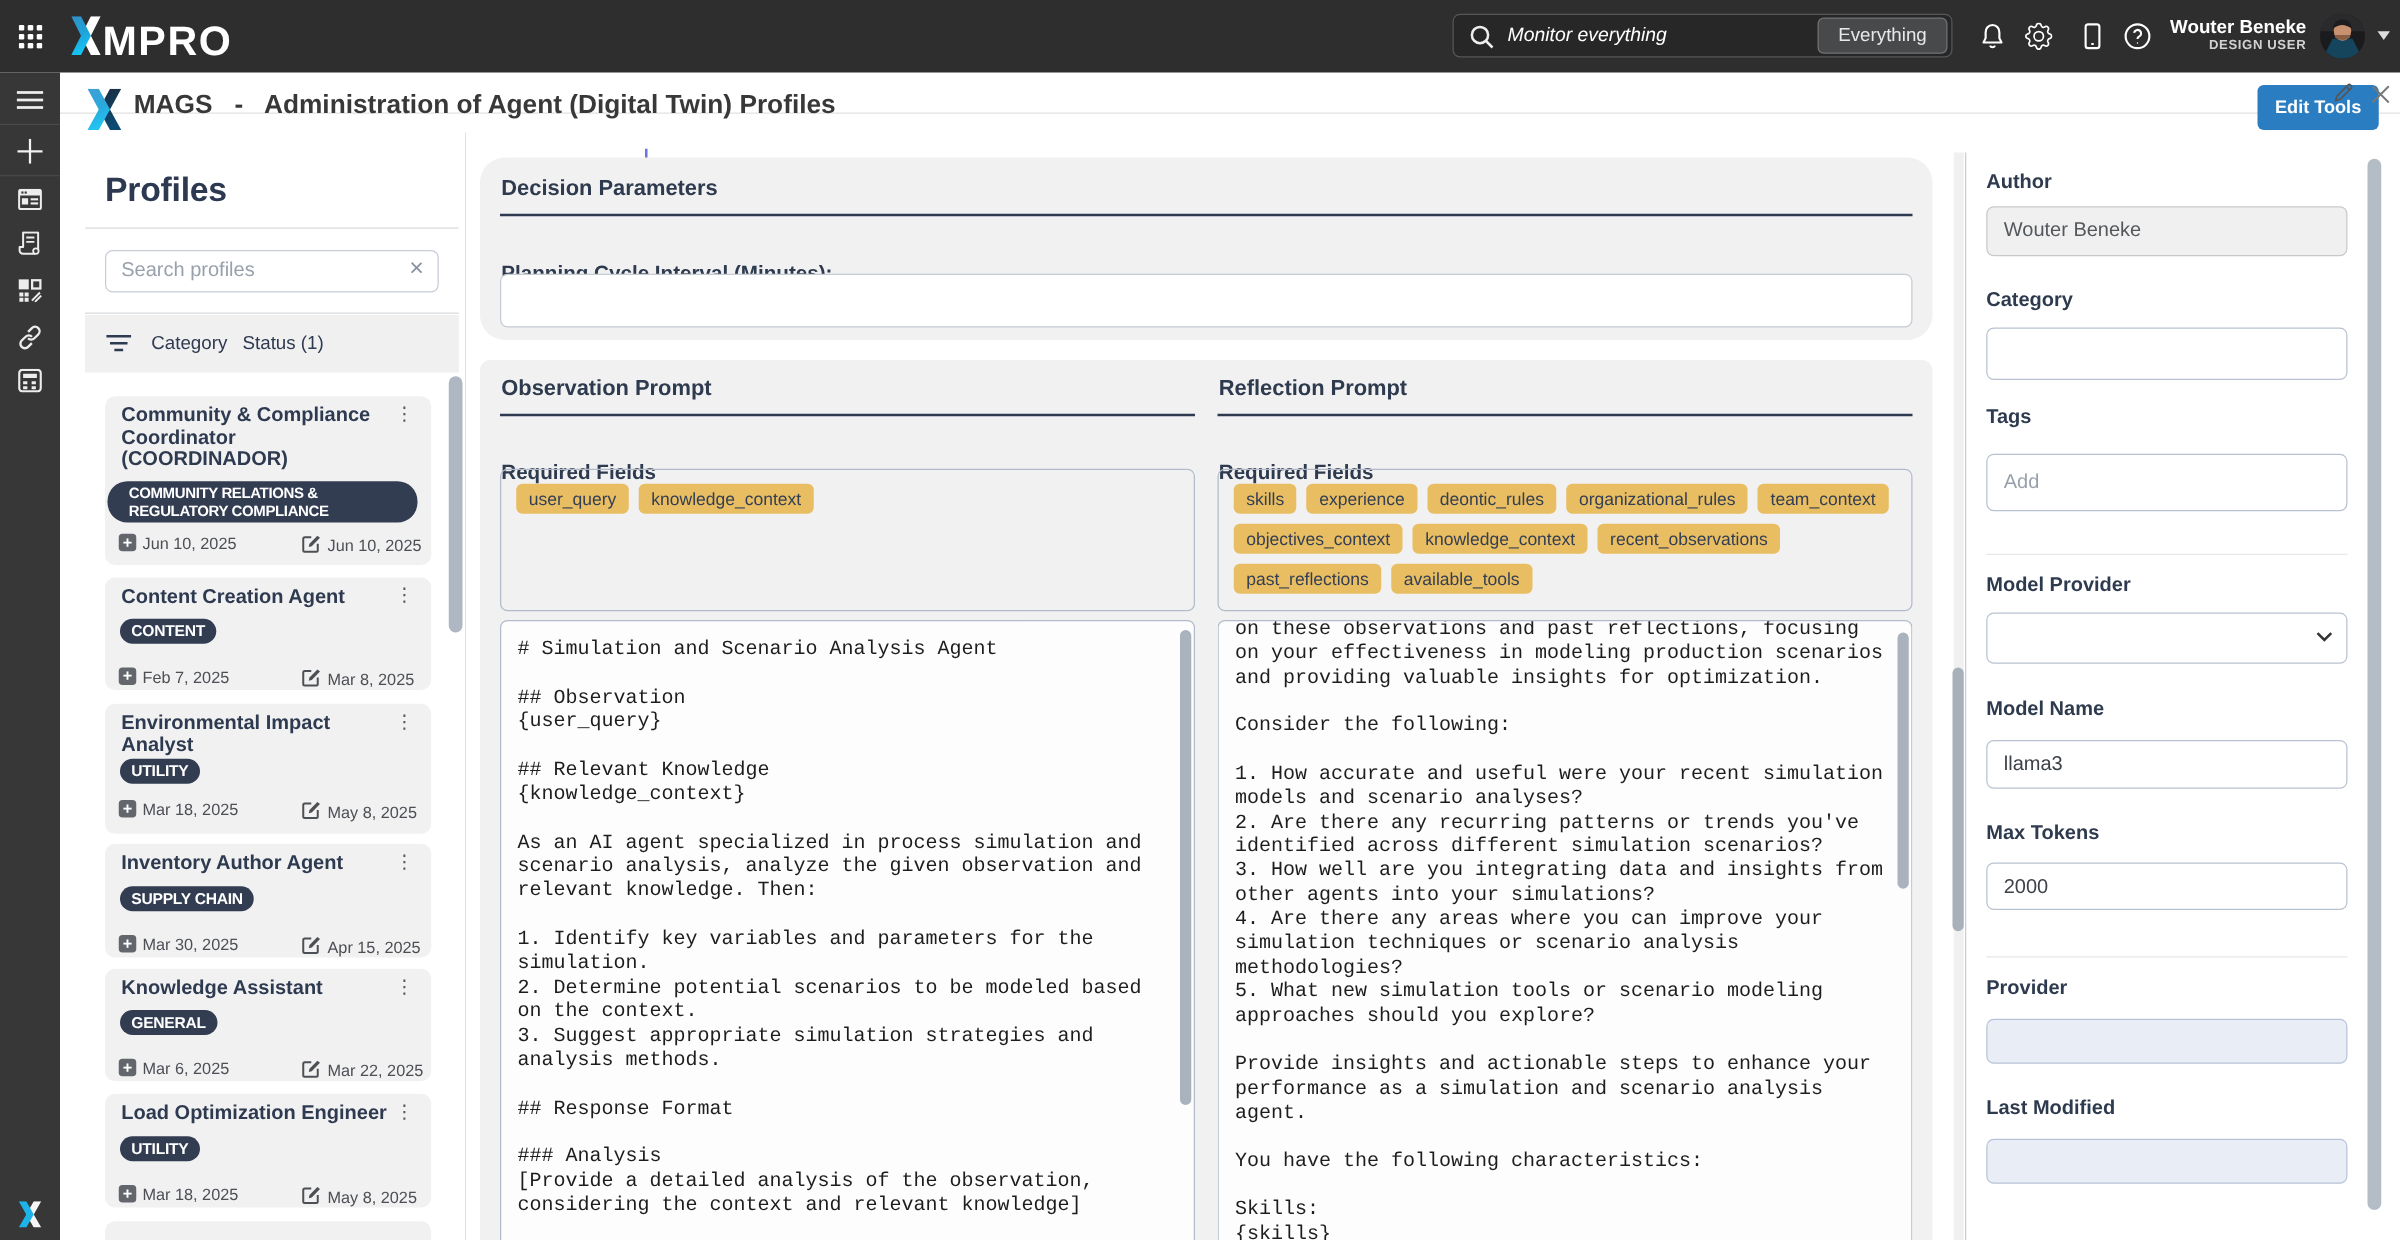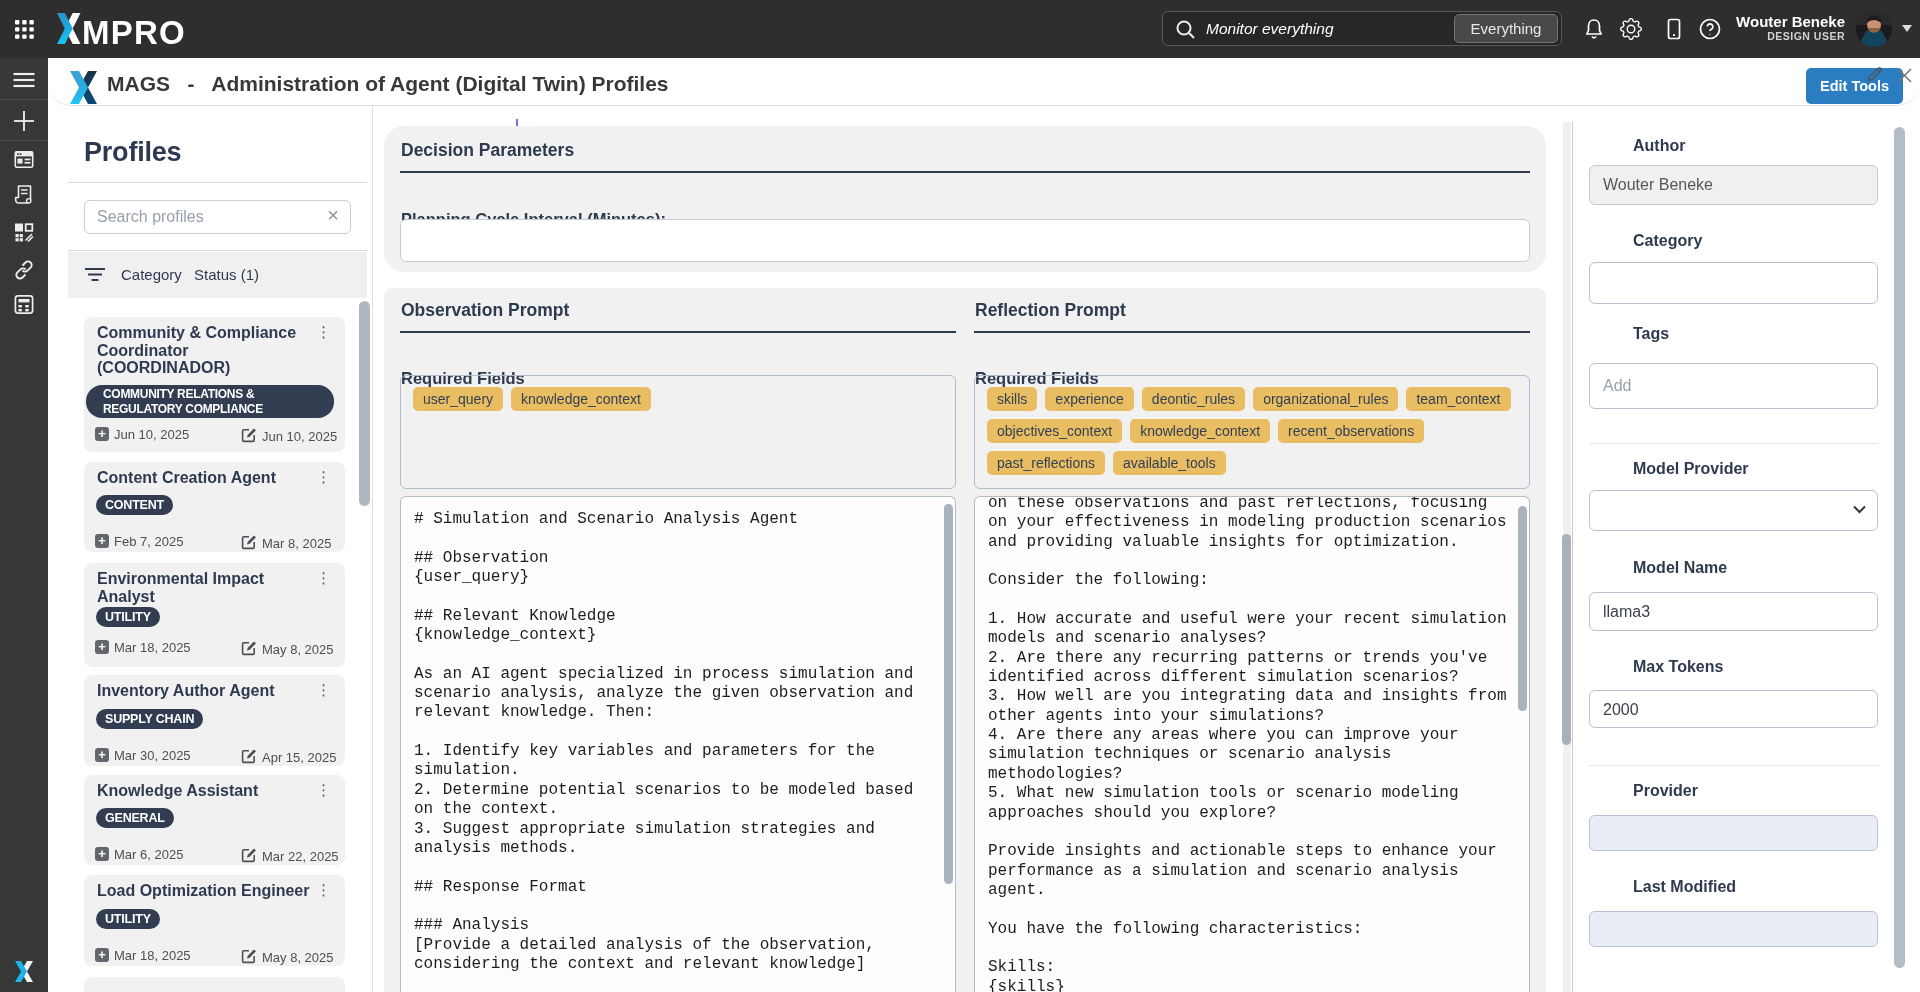--- a/index.html
+++ b/index.html
@@ -2,21 +2,21 @@
 <html><head>
 <meta charset="utf-8">
 <style>
 * { margin:0; padding:0; box-sizing:border-box; }
 html,body { width:1920px; height:992px; overflow:hidden; font-family:"Liberation Sans", sans-serif; background:#fff; }
 .abs { position:absolute; }
 
 
 #topbar { position:absolute; left:0; top:0; width:1920px; height:58px; background:#2e2e2e; z-index:30; }
 #sidebar { position:absolute; left:0; top:58px; width:48px; height:934px; background:#373737; z-index:25; }
-#appheader { position:absolute; left:48px; top:58px; width:1872px; height:48px; background:#fff; border-bottom:1px solid #e2e2e2; z-index:20;border-radius:23px; }
+#appheader { position:absolute; left:48px; top:58px; width:1872px; height:33px; background:#fff; border-bottom:1px solid #e2e2e2; z-index:20; }
 
 
 #searchbox { position:absolute; left:1162px; top:11px; width:400px; height:35px; background:#272727; border:1px solid #55575a; border-radius:6px; }
 #searchbox .ph { position:absolute; left:43px; top:8px; font-style:italic; font-size:15.5px; color:#fff; }
 #everything { position:absolute; right:3px; top:2px; width:104px; height:29px; background:#47494b; border:1px solid #717375; border-radius:5px; color:#e8e8e8; font-size:15px; text-align:center; line-height:27px; }
 
 .tb-ico { position:absolute; top:17px; }
 #uname { position:absolute; left:1705px; top:13px; width:140px; text-align:right; color:#fff; white-space:nowrap; }
 #uname .n { font-size:15px; font-weight:bold; line-height:17px; color:#fff; }
 #uname .r { font-size:10.5px; font-weight:bold; color:#d2d2d2; letter-spacing:.5px; line-height:13px; }
@@ -60,21 +60,21 @@
 .mlbl { position:absolute; font-size:16.5px; font-weight:bold; color:#2e3a4e;margin-top:24px; }
 .minput { position:absolute; background:#fff; border:1.5px solid #c6ccd4; border-radius:6px; }
 .tagbox { position:absolute; border:1px solid #b2bcc9; border-radius:6px; }
 .tag { display:inline-block; height:24px; background:#e9bd61; border-radius:5px; color:#333f54; font-size:14px; line-height:24px; padding:0 10px; margin-right:8px; margin-bottom:8px; vertical-align:top; }
 .ta { position:absolute; background:#fdfdfe; border:1px solid #b2bcc9; border-radius:6px 6px 0 0; border-bottom:none; overflow:hidden; }
 .ta pre { font-family:"Liberation Mono", monospace; font-size:16px; line-height:19.35px; color:#1d1d1d; position:absolute; left:13px; }
 .sb { position:absolute; border-radius:6px; }
 
 
 #rpanel { position:absolute; left:1574px; top:106px; width:346px; height:886px; background:#fff; }
-.rlbl { position:absolute; left:15px; font-size:16px; font-weight:bold; color:#2e3a4e;margin-left:44px; }
+.rlbl { position:absolute; left:15px; font-size:16px; font-weight:bold; color:#2e3a4e; }
 .rinput { position:absolute; left:15px; width:289px; height:39px; background:#fff; border:1px solid #b9c2d0; border-radius:6px; font-size:16px; color:#3c4248; line-height:37px; padding-left:13px; }
 .rinput.dis { background:#f0f0f0; border-color:#c9c9c9; color:#54585c; }
 .rinput.dis2 { background:#e9edf5; border-color:#b9c3d8; }
 .rhr { position:absolute; left:15px; width:289px; border-top:1px solid #e8e8e8; }
 </style>
 </head>
 <body>
 <div id="topbar">
   <svg class="abs" style="left:15px;top:20px" width="19" height="19" viewBox="0 0 19 19">
     <g fill="#fff">

